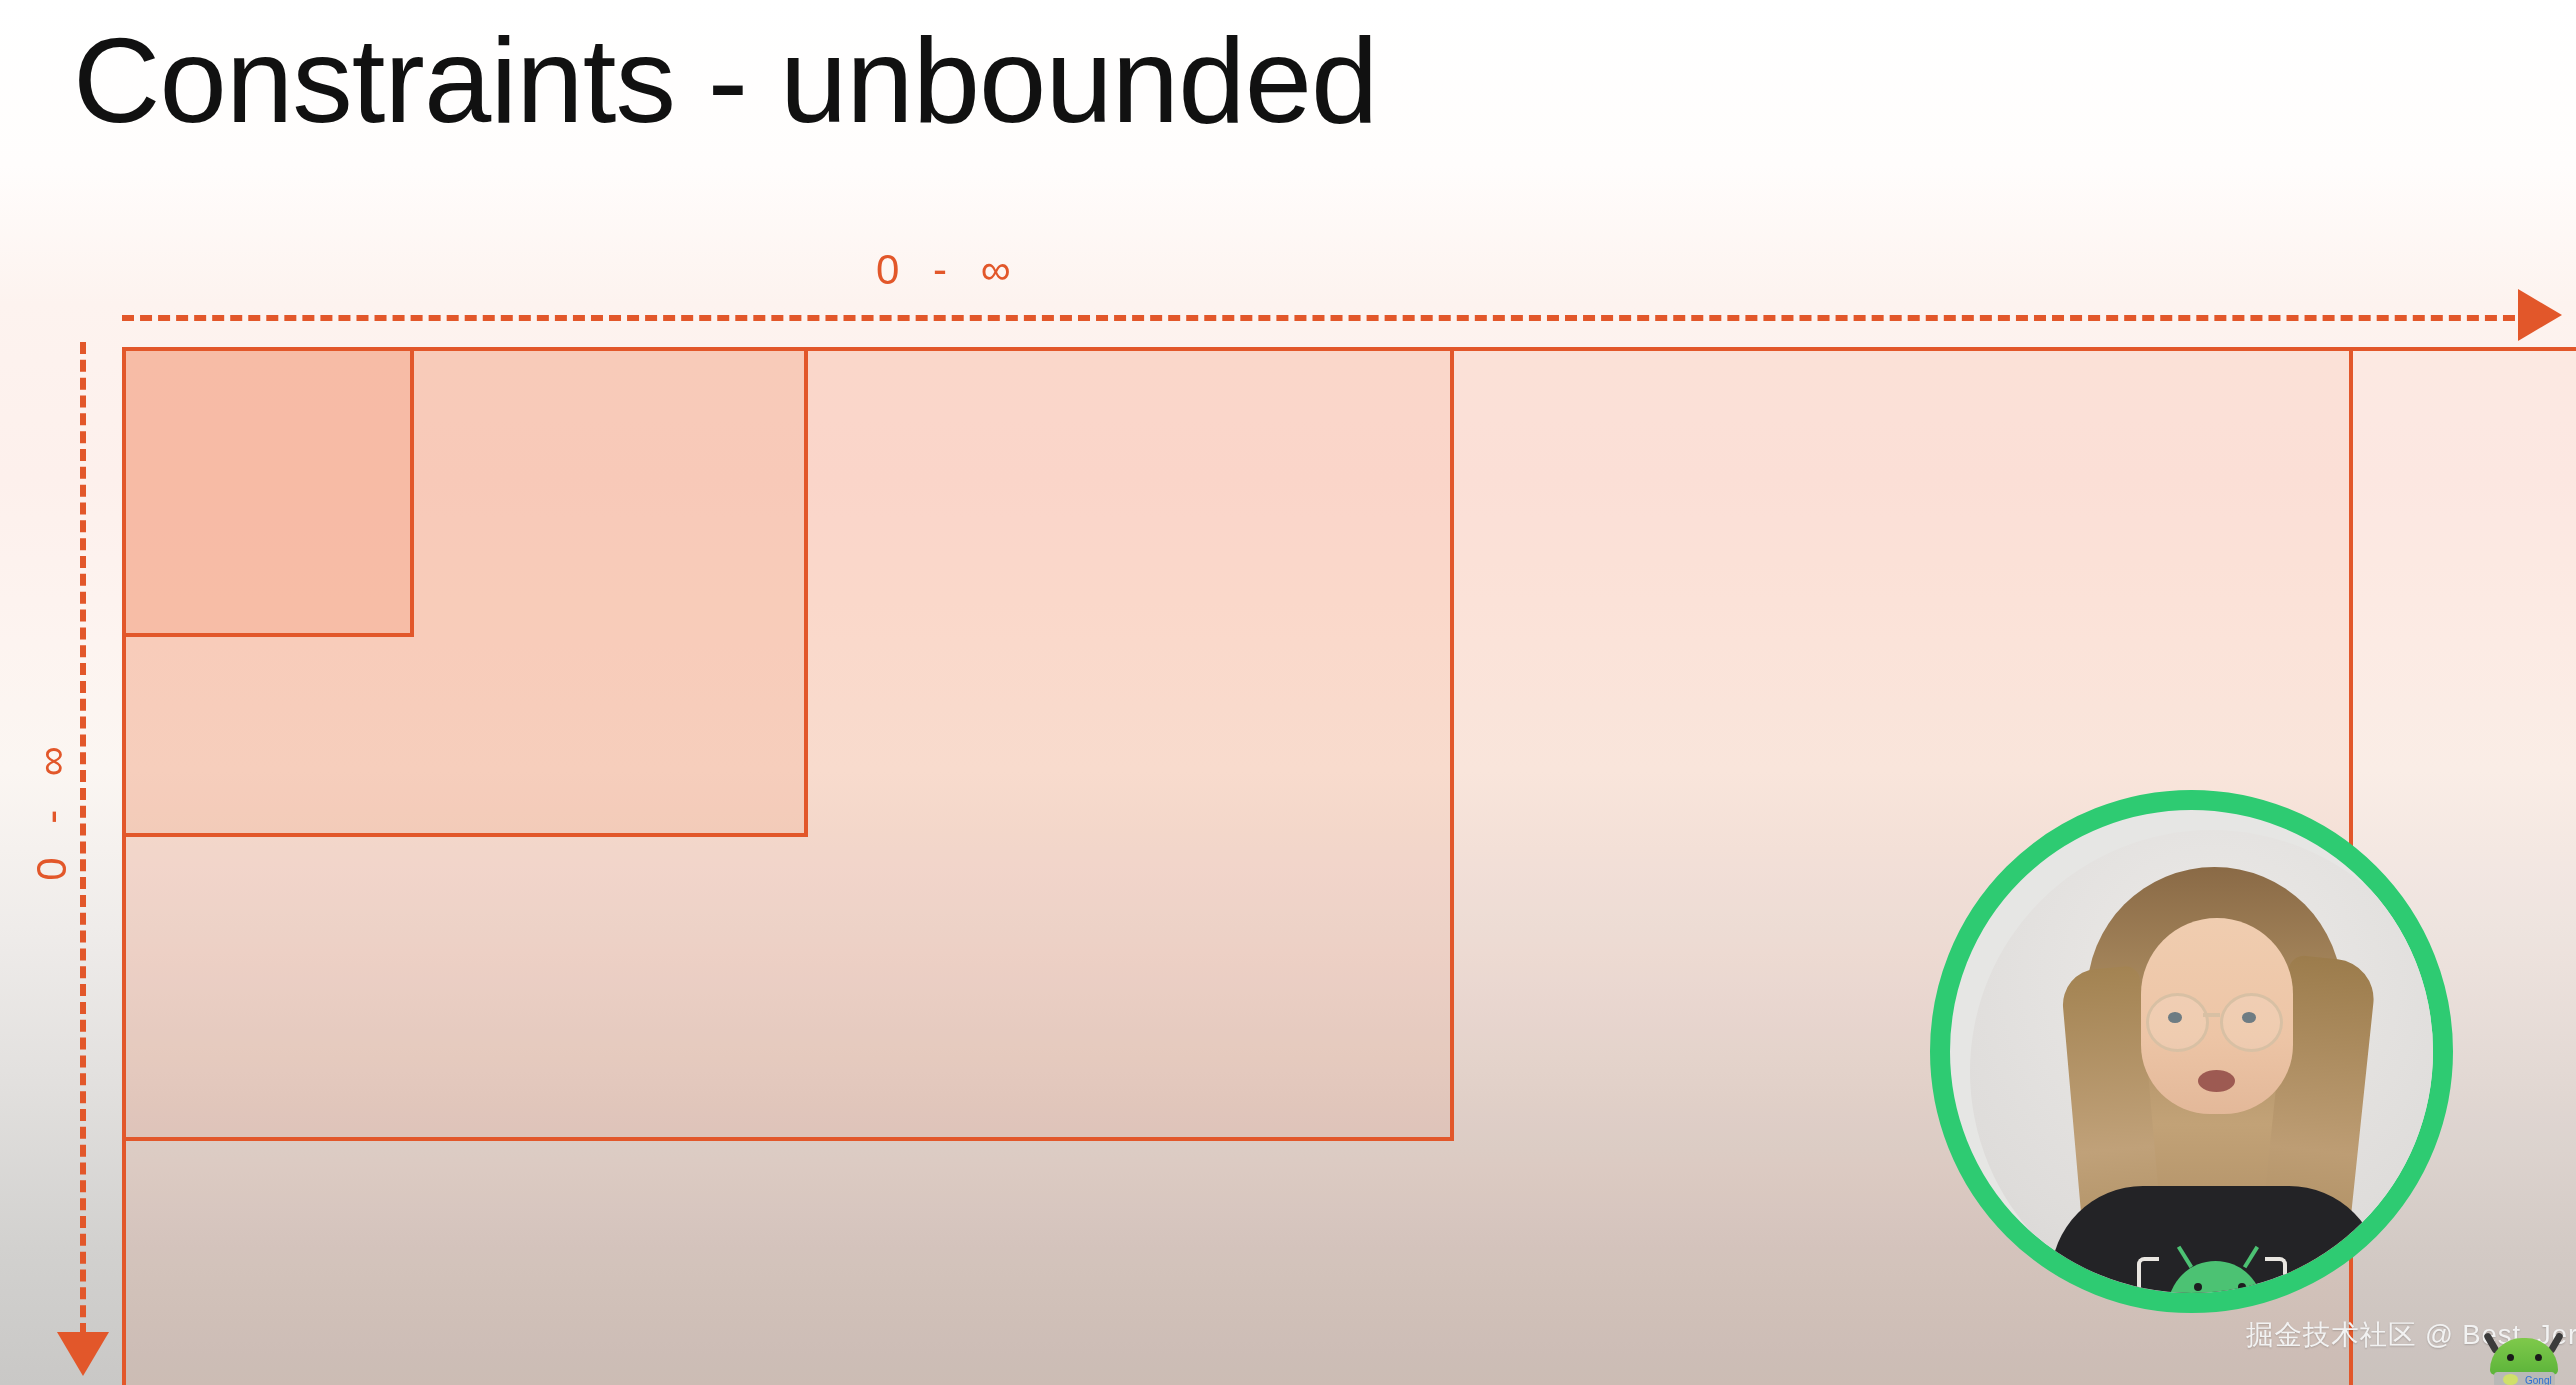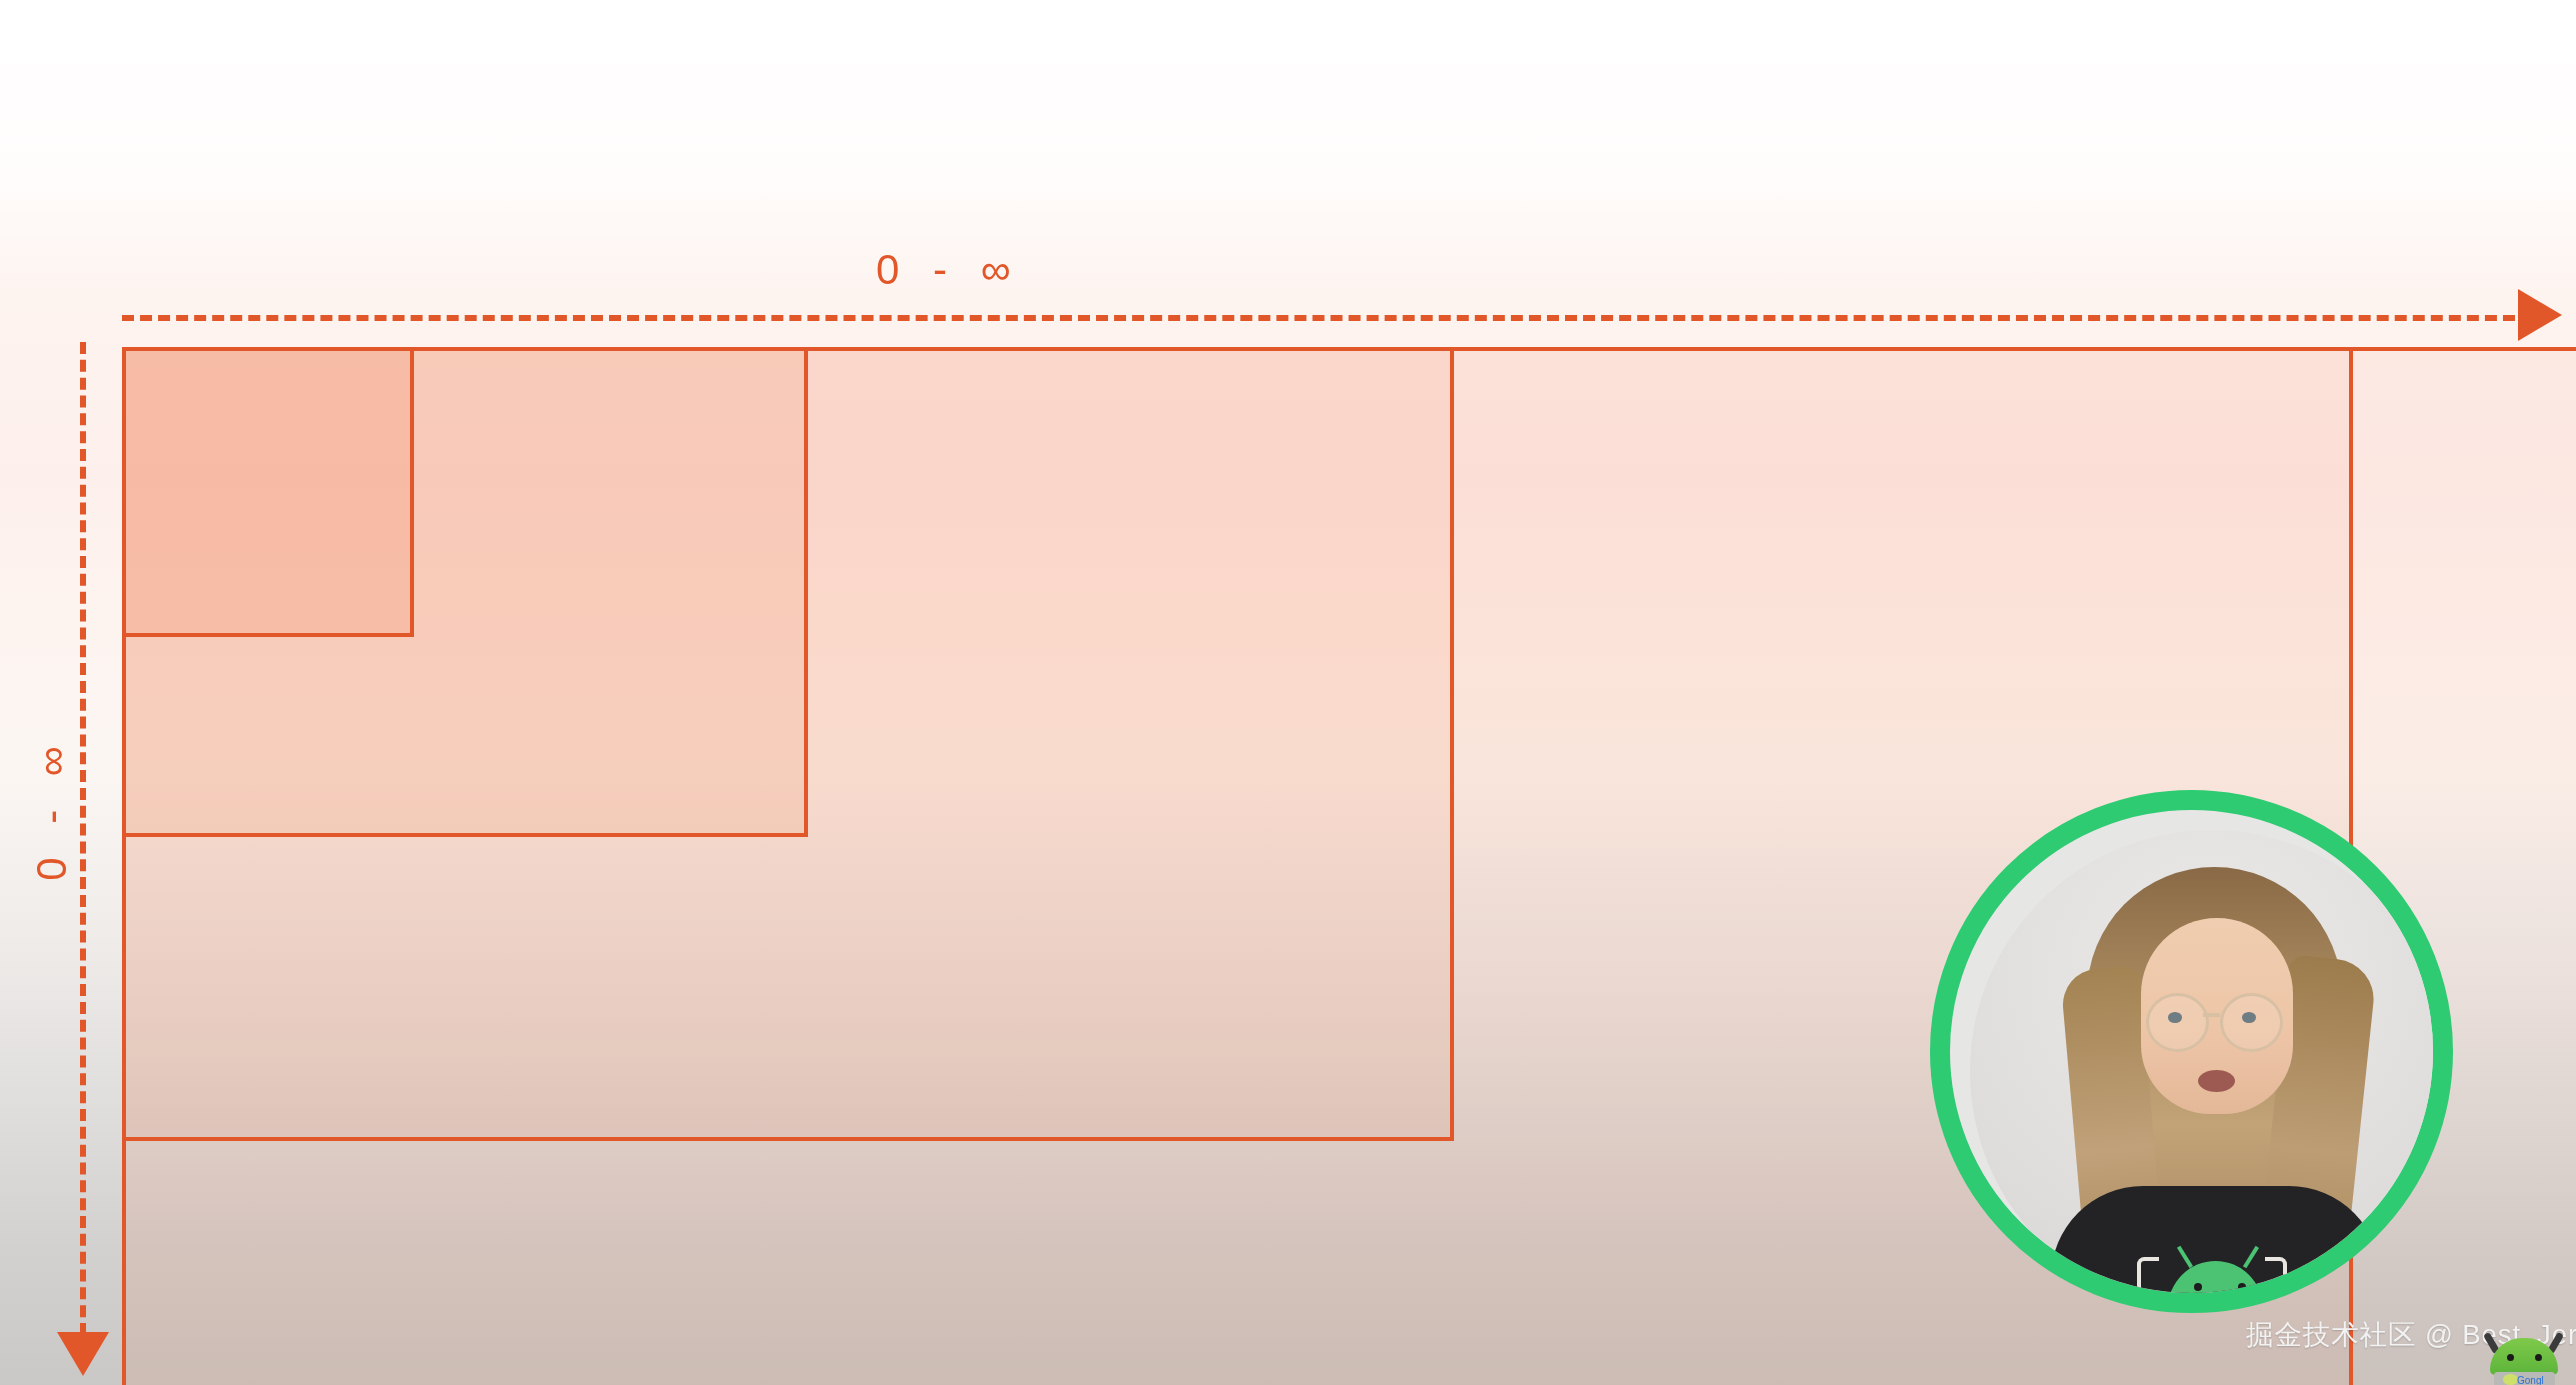--- a/index.html
+++ b/index.html
@@ -333,33 +333,34 @@
   }
   #mascot-badge {
     position: absolute;
     left: 26px; top: 42px;
     width: 14.7px; height: 11px;
     border-radius: 50%;
     background: #cfe06a;
   }
   #mascot-text {
     position: absolute;
-    left: 40px; top: 43px;
+    left: 48px; top: 43px;
     font-size: 10px;
     color: #2b6fd4;
     letter-spacing: 0px;
   }
 </style>
 </head>
 <body>
 
 <div id="slide">
 
   <div id="bg-gradient"></div>
 
+  <div id="page-title">Constraints - unbounded</div>
 
   <div class="cbox" id="cbox-outer"></div>
   <div class="cbox" id="cbox-l3"></div>
   <div class="cbox" id="cbox-l2"></div>
   <div class="cbox" id="cbox-l1"></div>
   <div class="cbox" id="cbox-l0"></div>
 
   <div id="hline-dashed"></div>
   <div id="hline-arrow"></div>
 

